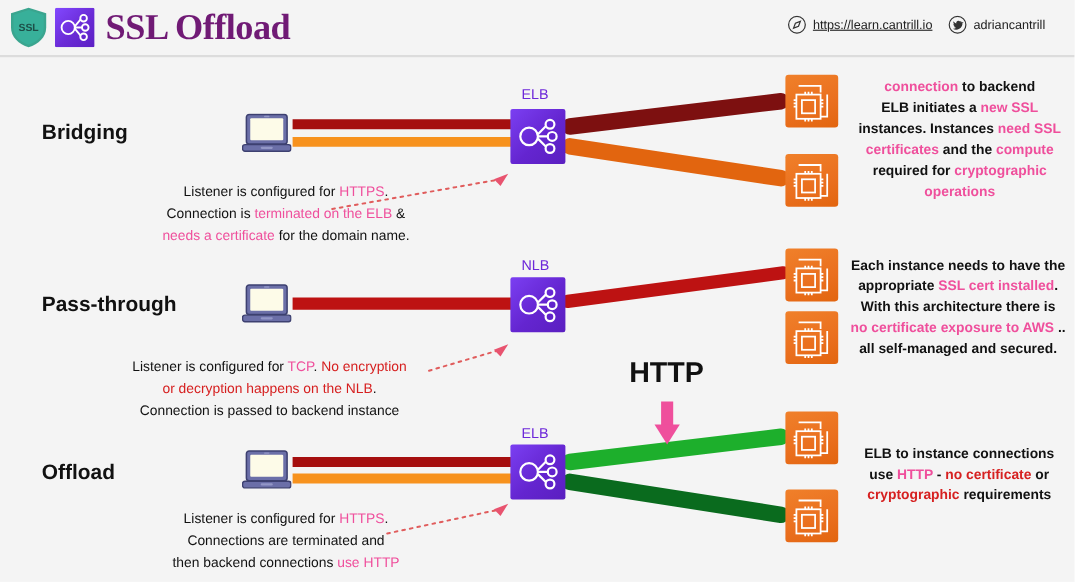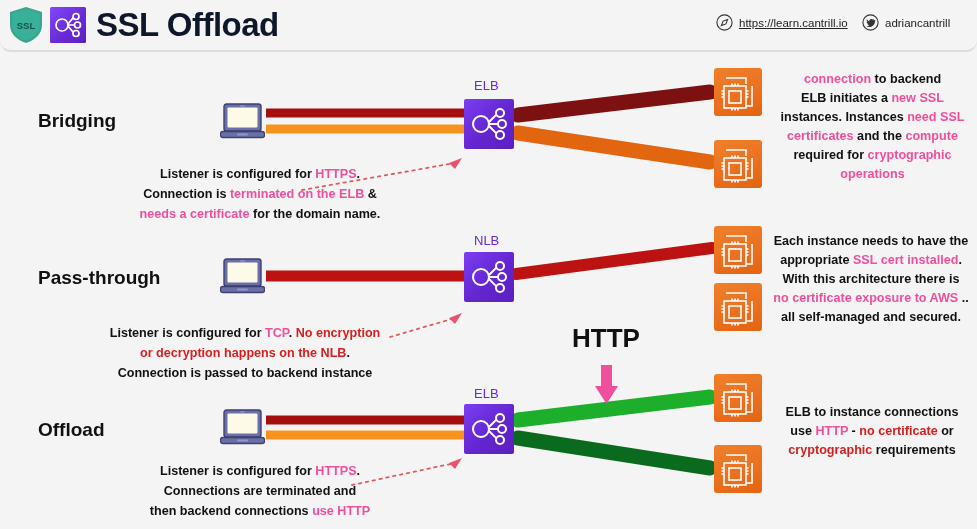--- a/index.html
+++ b/index.html
@@ -20,41 +20,41 @@
   }
 
   
   #header {
     position: absolute;
     left: 0; top: 0;
     width: 977px;
     height: 50px;
     background: #f4f4f4;
     border-bottom: 2px solid #dcdcdc;
-    border-radius: 11px;
   }
   #ssl-shield {
     position: absolute;
     left: 8px; top: 6px;
     width: 36px; height: 38px;
   }
   #elb-logo-header {
     position: absolute;
     left: 50px; top: 7px;
     width: 36px; height: 36px;
   }
   #page-title {
     position: absolute;
     left: 96px; top: 2px;
     font-size: 33px;
     font-weight: bold;
-    color: #0f172a;
+    color: #701a75;
     letter-spacing: -0.5px;
     line-height: 46px;
     white-space: nowrap;
+    font-family: Liberation Serif, serif;
   }
   .hdr-link {
     position: absolute;
     top: 14px;
     display: flex;
     align-items: center;
     gap: 6px;
     font-size: 11.5px;
     color: #222222;
     white-space: nowrap;
@@ -74,21 +74,21 @@
   .row-title {
     position: absolute;
     font-size: 19px;
     font-weight: bold;
     color: #111111;
     white-space: nowrap;
   }
   .note {
     position: absolute;
     font-size: 12.6px;
-    font-weight: bold;
+    font-weight: normal;
     color: #111111;
     line-height: 20px;
     text-align: center;
     white-space: nowrap;
   }
   .note-right {
     position: absolute;
     font-size: 12.6px;
     font-weight: bold;
     color: #111111;

